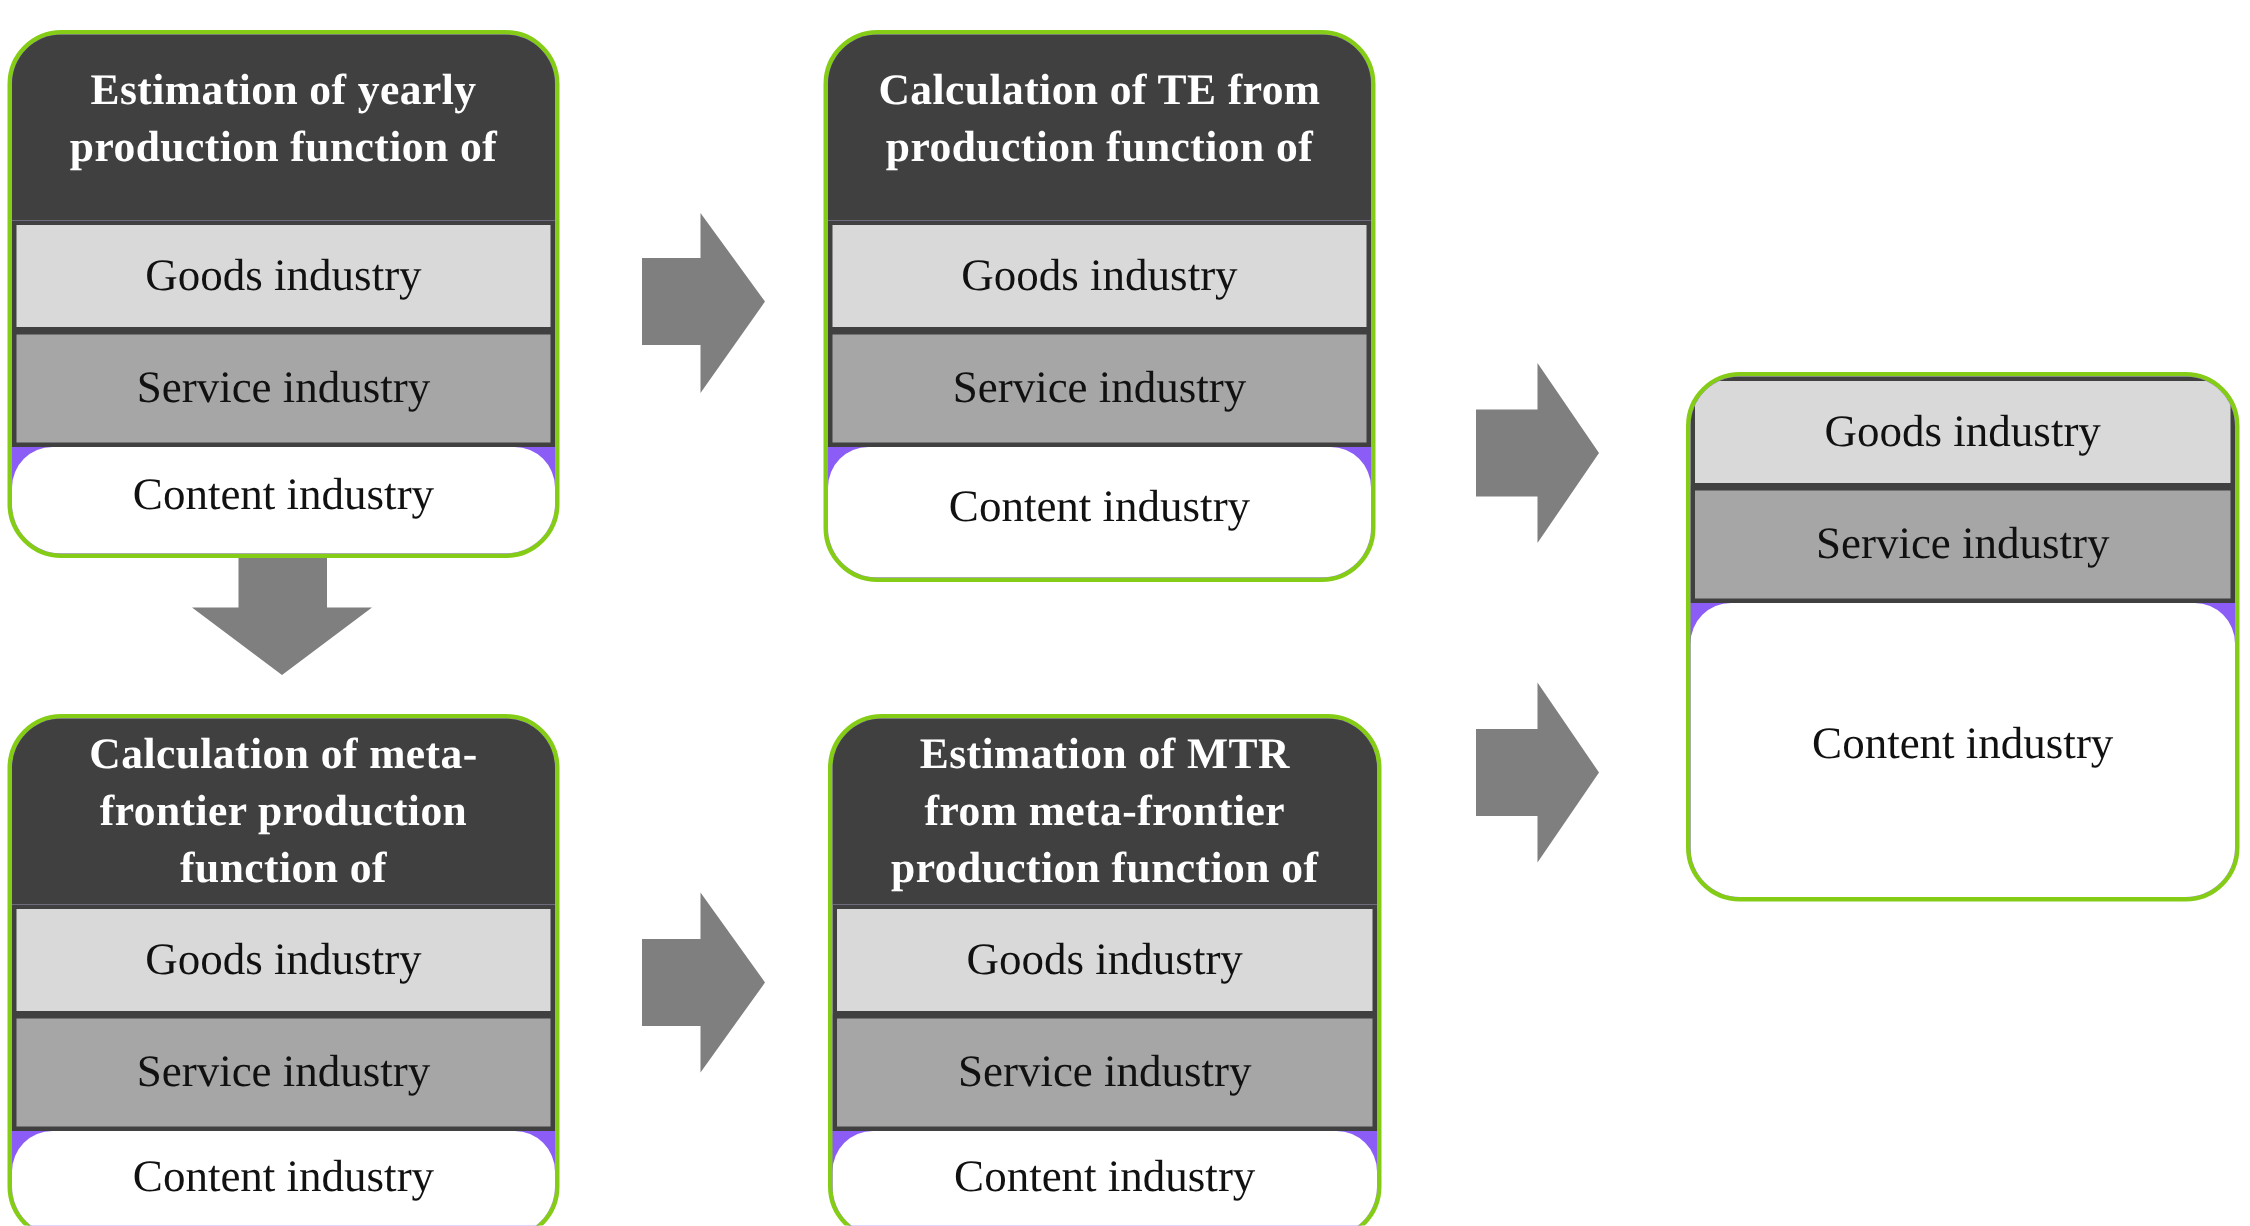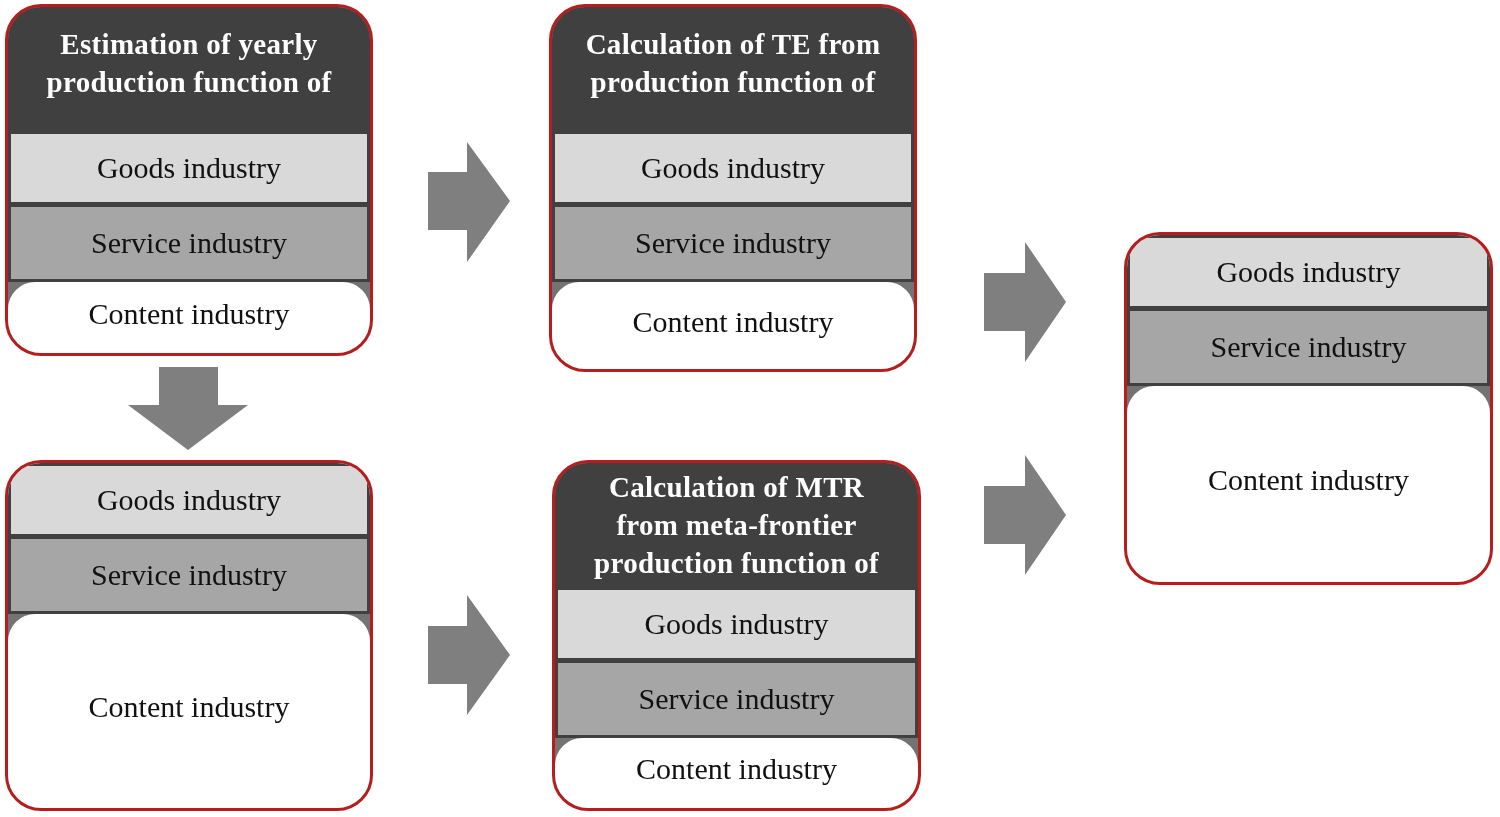--- a/index.html
+++ b/index.html
@@ -1,26 +1,27 @@
 <!DOCTYPE html>
 <html><head>
 <meta charset="utf-8">
 <style>
   html, body { margin: 0; padding: 0; background: #ffffff; }
   body { width: 1500px; height: 817px; position: relative; overflow: hidden;
          font-family: "Liberation Serif", "DejaVu Serif", serif; }
   .box {
     position: absolute;
     box-sizing: border-box;
-    border: 3px solid #b91c1c;
+    border: 3px solid #84cc16;
     border-radius: 36px;
-    background: #737373;
+    background: #8b5cf6;
     overflow: hidden;
     display: flex;
     flex-direction: column;
+    margin-top: 16px;
   }
   .hdr {
     background: #404040;
     color: #ffffff;
     font-weight: bold;
     font-size: 29px;
     line-height: 38px;
     text-align: center;
     display: flex;
     align-items: center;
@@ -72,29 +73,36 @@
       <span>Calculation  of TE from</span>
       <span>production function of</span>
     </div>
   </div>
   <div class="band goods" style="height:73px;">Goods industry</div>
   <div class="band service" style="height:78px;">Service industry</div>
   <div class="band content">Content industry</div>
 </div>
 
 <div class="box" style="left:5px; top:460px; width:368px; height:351px;">
+  <div class="hdr" style="height:124px;">
+    <div>
+      <span>Calculation  of meta-</span>
+      <span>frontier production</span>
+      <span>function of</span>
+    </div>
+  </div>
   <div class="band goods" style="height:73px;">Goods industry</div>
   <div class="band service" style="height:78px;">Service industry</div>
   <div class="band content">Content industry</div>
 </div>
 
 <div class="box" style="left:552px; top:460px; width:369px; height:351px;">
   <div class="hdr" style="height:124px;">
     <div>
-      <span>Calculation  of MTR</span>
+      <span>Estimation  of MTR</span>
       <span>from meta-frontier</span>
       <span>production function of</span>
     </div>
   </div>
   <div class="band goods" style="height:73px;">Goods industry</div>
   <div class="band service" style="height:78px;">Service industry</div>
   <div class="band content">Content industry</div>
 </div>
 
 <div class="box" style="left:1124px; top:232px; width:369px; height:353px;">

